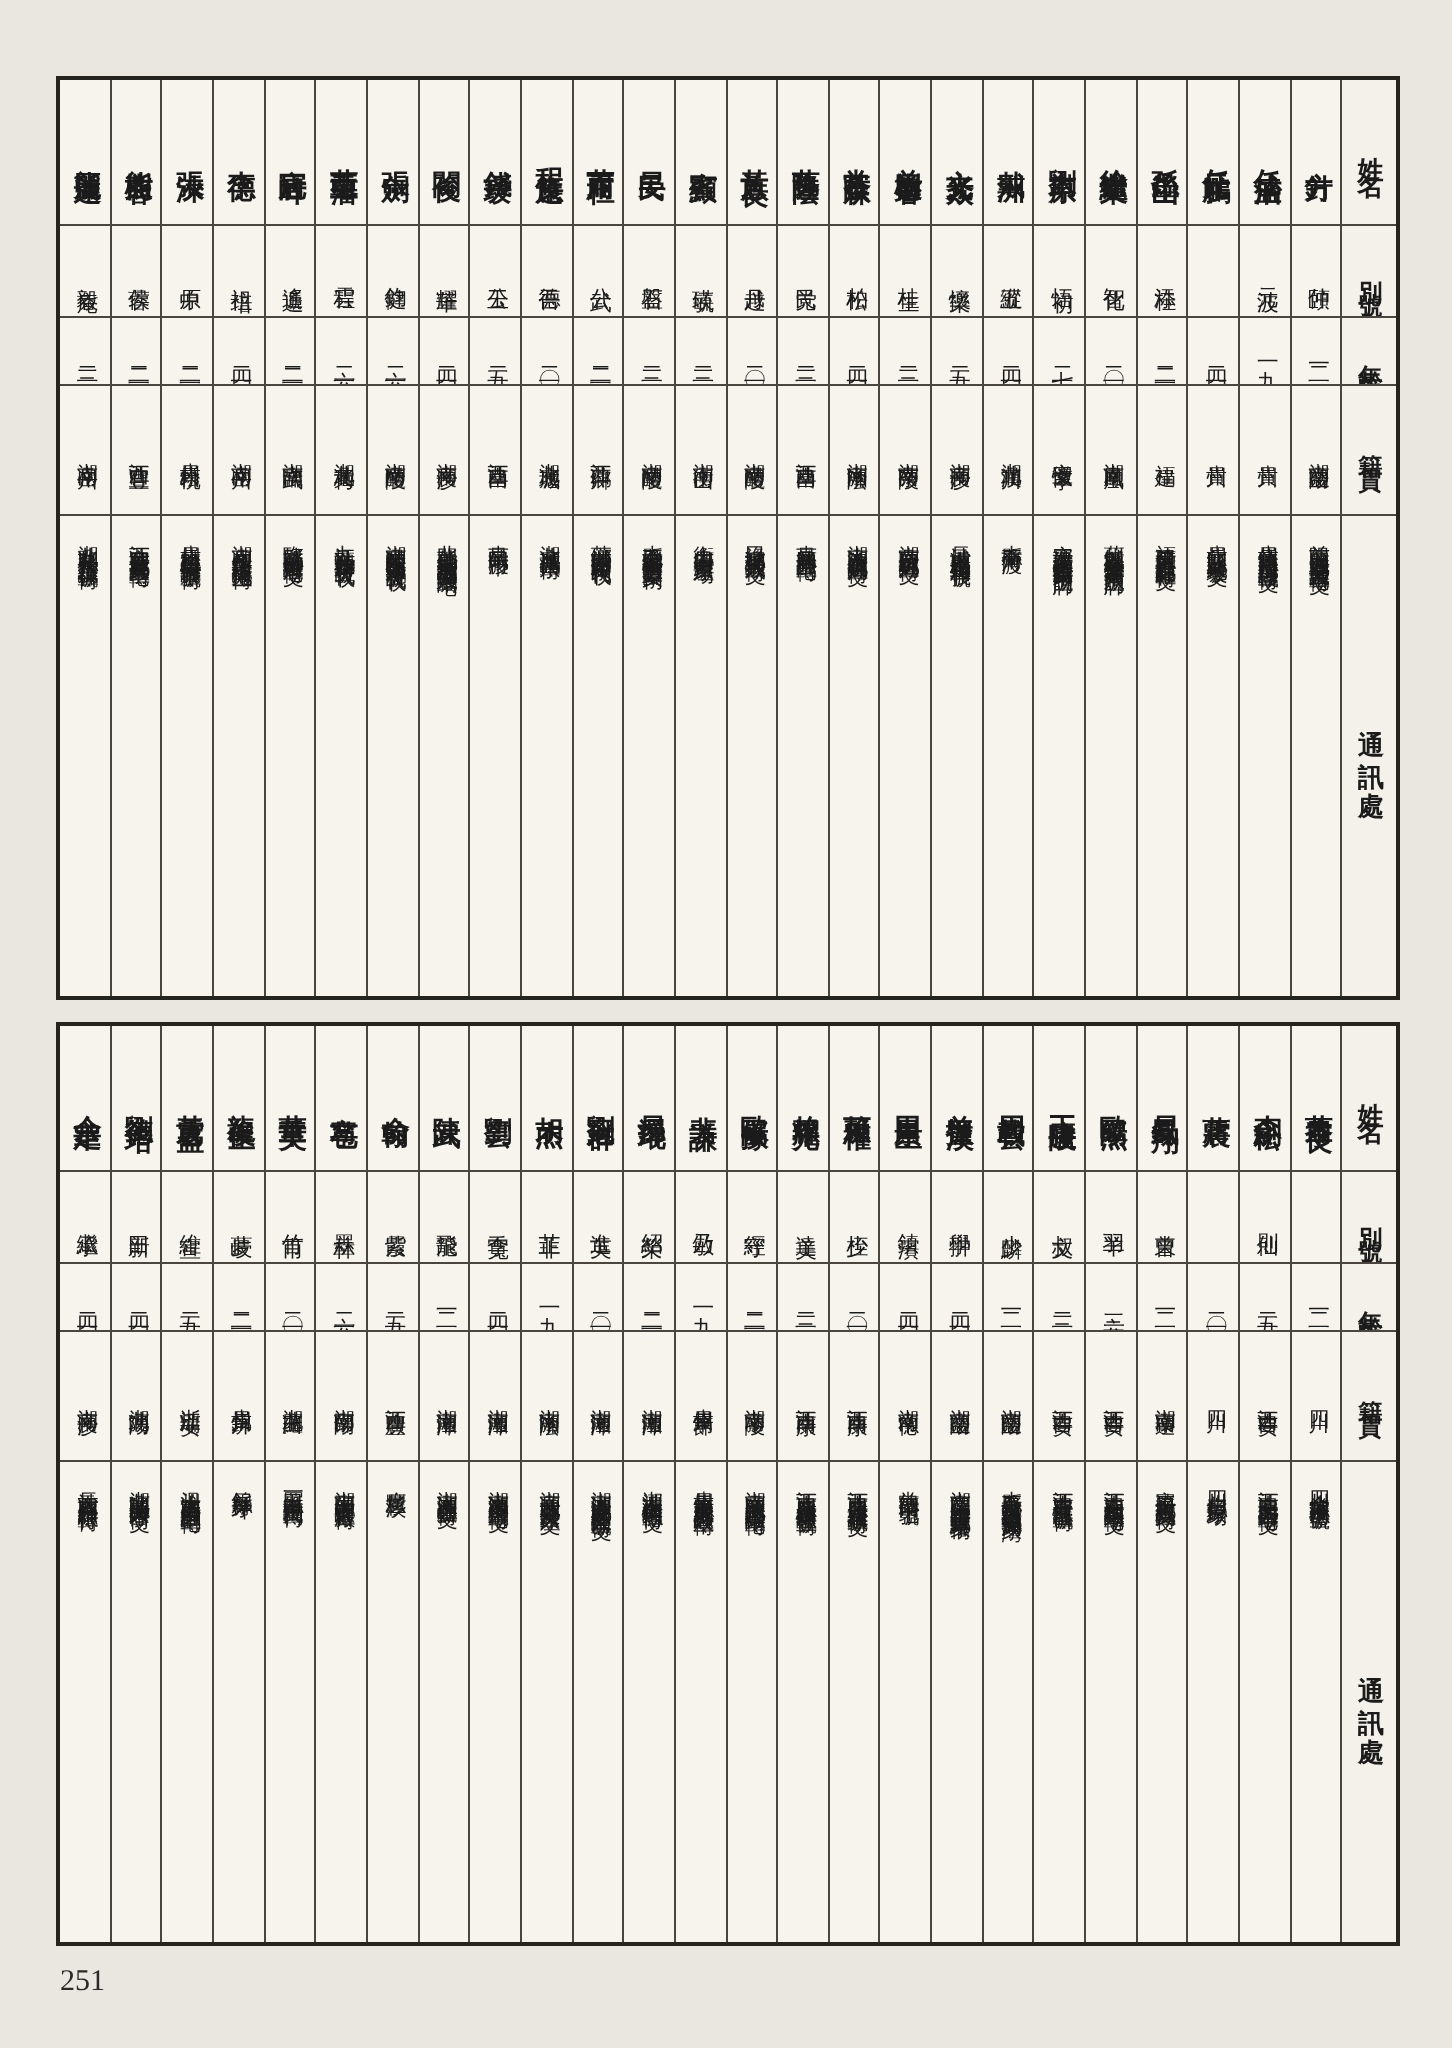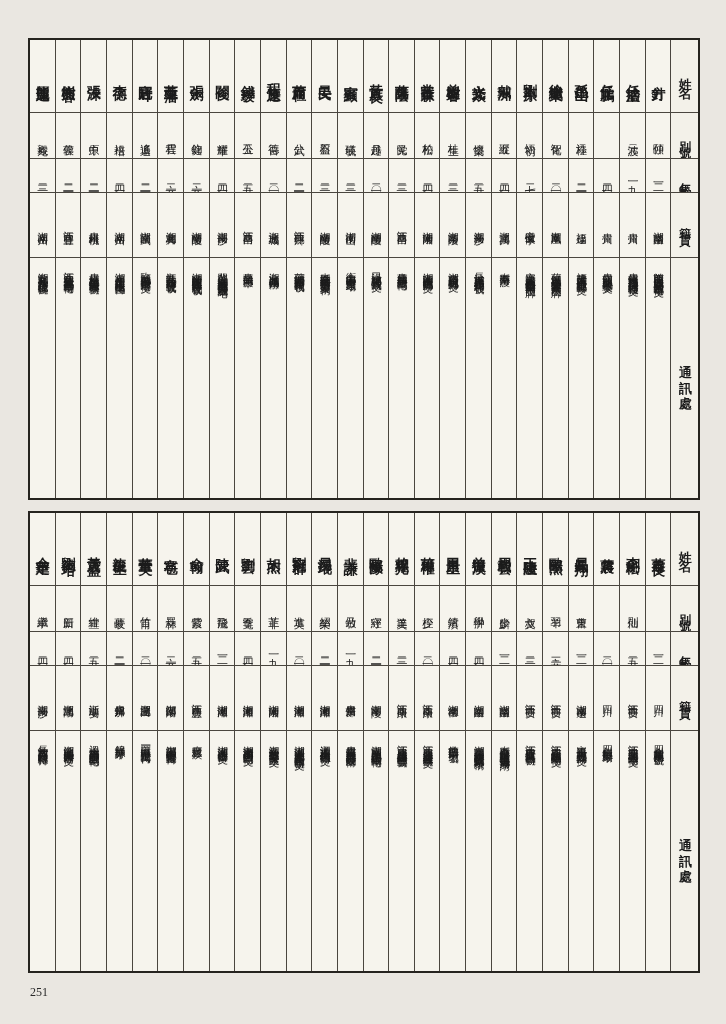--- a/index.html
+++ b/index.html
@@ -30,21 +30,21 @@
   .cell.addr span{font-size:10.5px;line-height:12.5px;letter-spacing:1px;}
   
   .header-col .cell span{font-weight:bold;font-size:12px;}
   .header-col .cell.name span{letter-spacing:8px;font-size:13px;}
   .header-col .cell.alias span{letter-spacing:5px;}
   .header-col .cell.age span{letter-spacing:4px;}
   .header-col .cell.native span{letter-spacing:7px;}
   .header-col .cell.addr{align-items:center;padding-top:0;}
   .header-col .cell.addr span{letter-spacing:16px;font-size:13px;}
   .page-number{
-    position:absolute;left:30px;bottom:24px;font-size:12px;color:#2a2a2a;
+    position:absolute;left:30px;bottom:24px;font-size:15px;color:#2a2a2a;
     font-family:"Liberation Serif","DejaVu Serif",serif;
     text-align:right;
   }
 </style>
 </head>
 <body>
 
 <div class="page">
   <div class="dir-table">
       <div class="col header-col">

